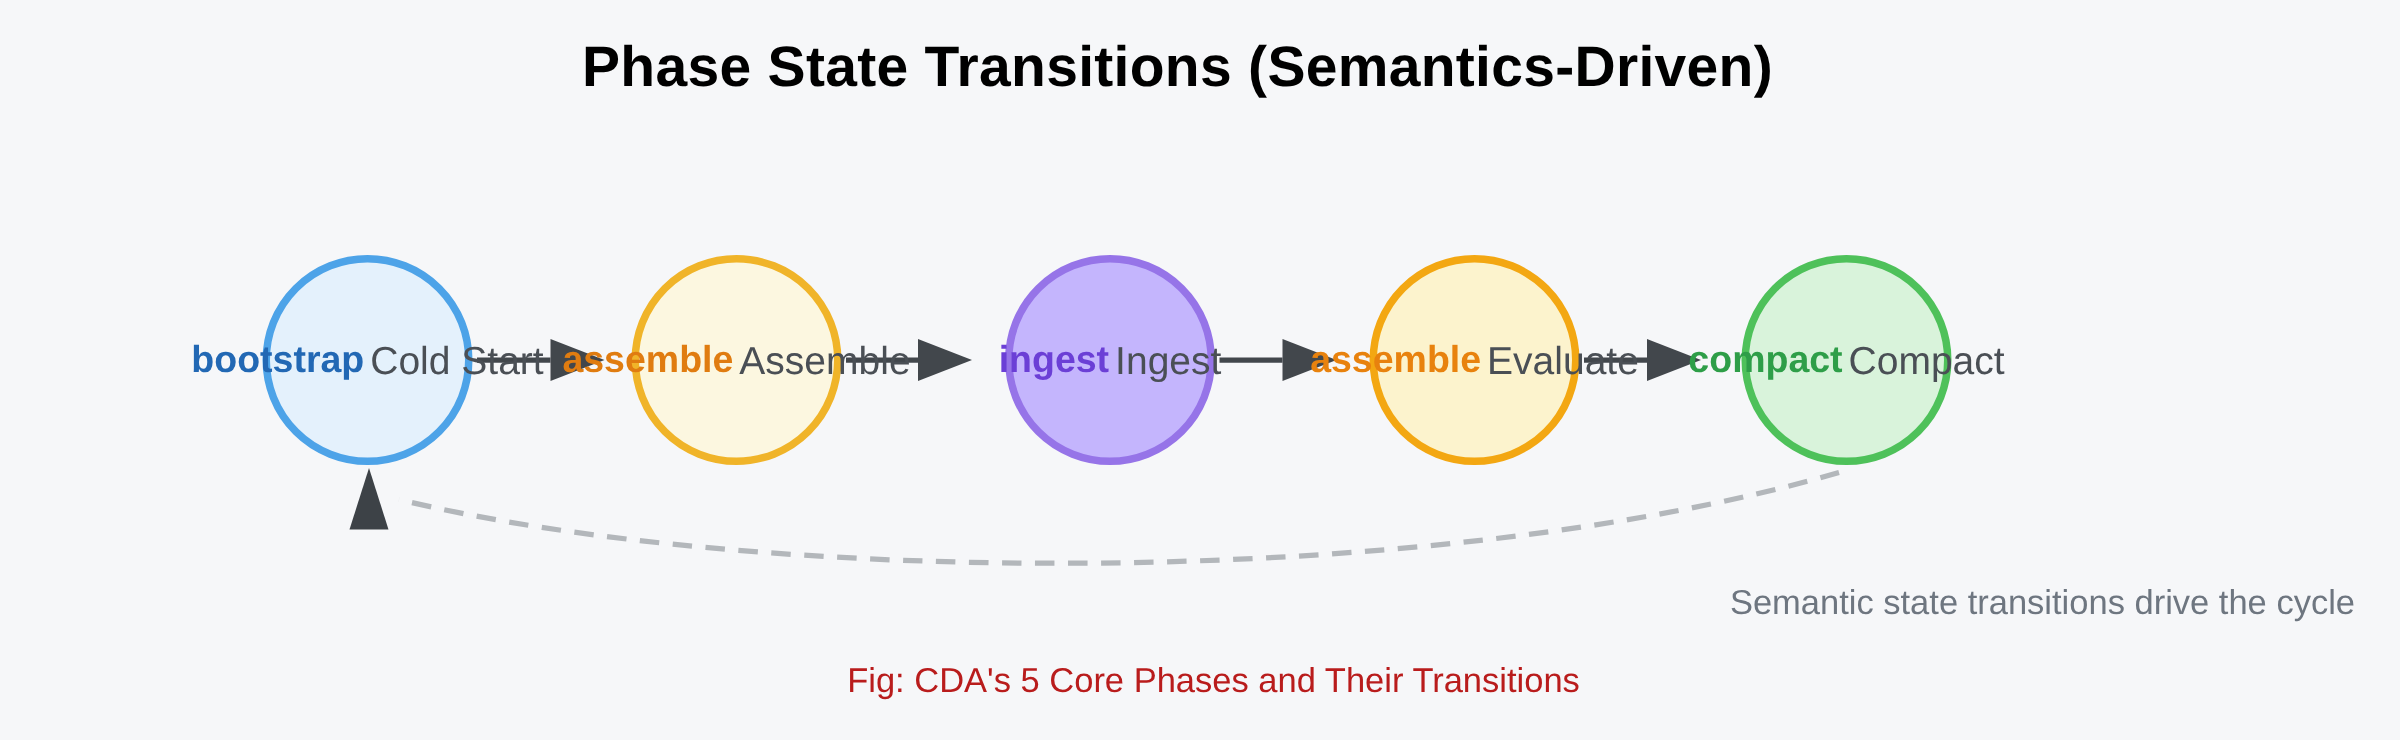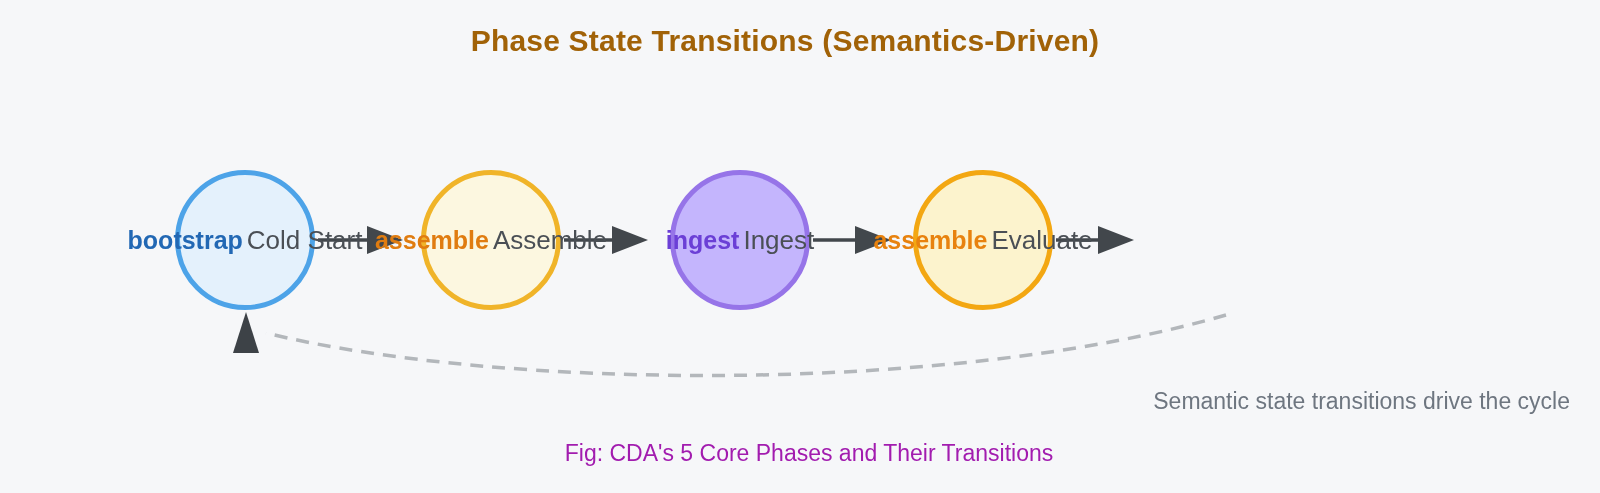--- a/index.html
+++ b/index.html
@@ -7,21 +7,21 @@
   body {
     font-family: "Liberation Sans", sans-serif;
     background: #f6f7f9;
     position: relative;
     overflow: hidden;
   }
   .stage { position: absolute; inset: 0; width: 1600px; height: 493px; }
   .title {
     position: absolute; top: 24px; left: 0; width: 1570px;
     text-align: center;
-    font-size: 30px; font-weight: bold; color: #a16207;
+    font-size: 38px; font-weight: bold; color: #000000;
     letter-spacing: 0.2px;
   }
   svg.edges { position: absolute; top: 0; left: 0; width: 1600px; height: 493px; }
   .node {
     position: absolute; top: 170px;
     width: 140px; height: 140px;
     border-radius: 50%;
     border: 5px solid;
     display: flex; flex-direction: row;
     align-items: center; justify-content: center;
@@ -41,21 +41,21 @@
   .node-compact   { left: 1161px; border-color: #4ec15a; background: #d9f3db; }
   .node-compact .lbl { color: #2e9e48; }
   .cycle-label {
     position: absolute; top: 388px; left: 0; width: 1570px;
     text-align: right;
     font-size: 23px; color: #6e7680;
   }
   .caption {
     position: absolute; top: 440px; left: 0; width: 1570px;
     text-align: center;
-    font-size: 23px; color: #a21caf; padding-left: 48px;
+    font-size: 23px; color: #b91c1c; padding-left: 48px;
   }
 </style>
 </head>
 <body>
 
 <div class="stage">
 
   <div class="title">Phase State Transitions (Semantics-Driven)</div>
 
   <svg class="edges" viewBox="0 0 1600 493" xmlns="http://www.w3.org/2000/svg">
@@ -96,18 +96,22 @@
   <div class="node node-ingest">
     <div class="lbl">ingest</div>
     <div class="sub">Ingest</div>
   </div>
 
   <div class="node node-afterTurn">
     <div class="lbl">assemble</div>
     <div class="sub">Evaluate</div>
   </div>
 
+  <div class="node node-compact">
+    <div class="lbl">compact</div>
+    <div class="sub">Compact</div>
+  </div>
 
   <div class="cycle-label">Semantic state transitions drive the cycle</div>
 
   <div class="caption">Fig: CDA's 5 Core Phases and Their Transitions</div>
 
 </div>
 
 </body></html>

